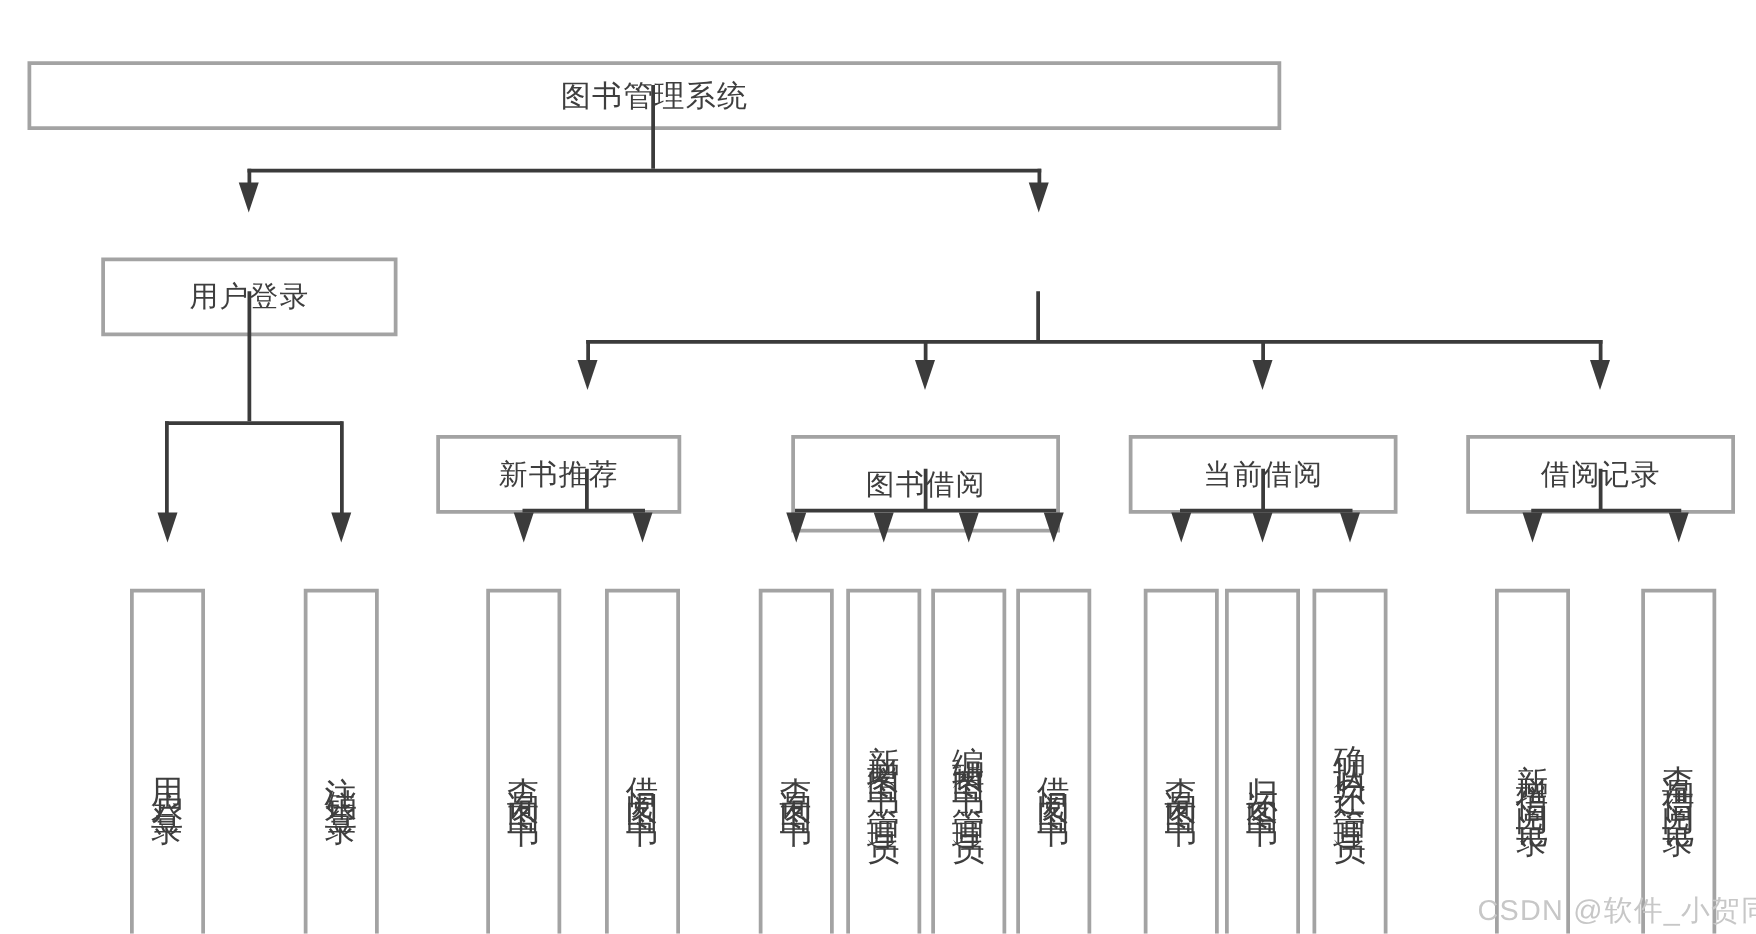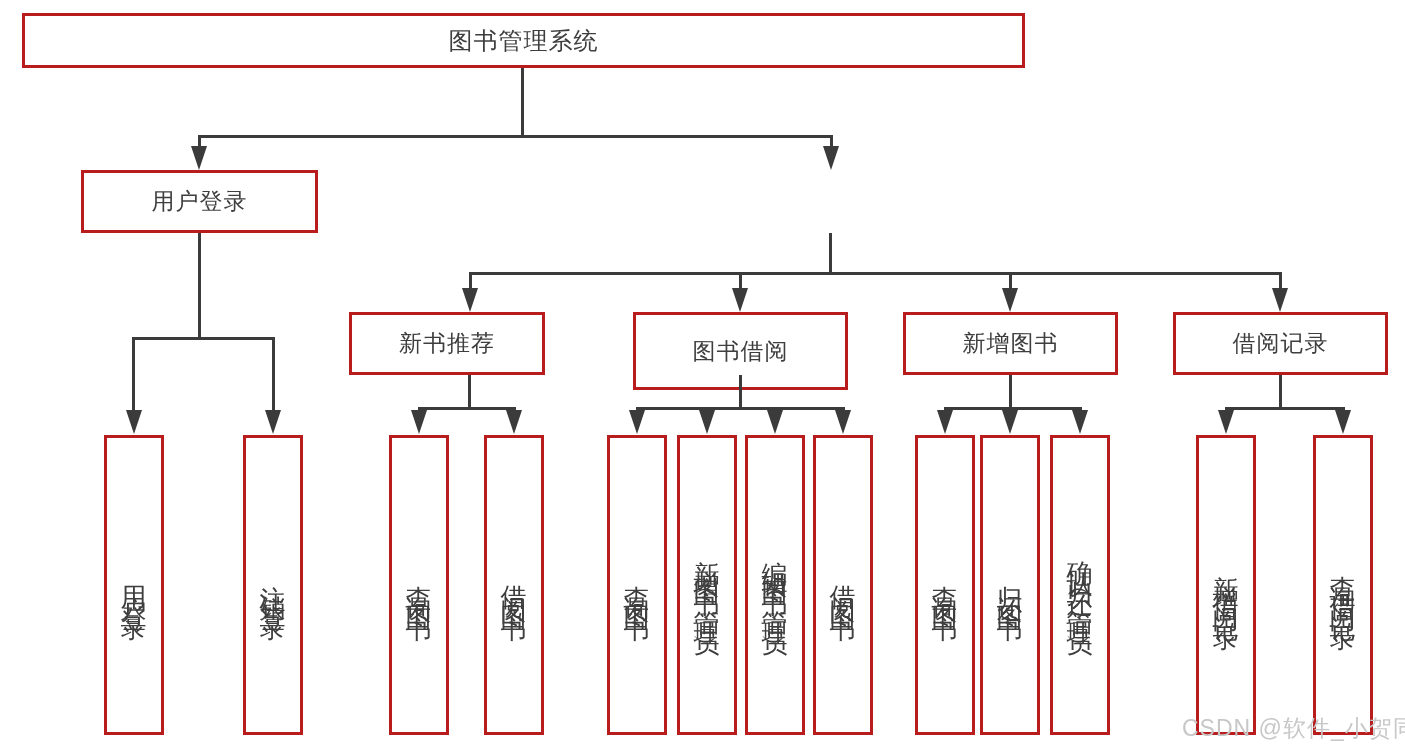--- a/index.html
+++ b/index.html
@@ -1,22 +1,22 @@
 <!DOCTYPE html>
 <html><head>
 <meta charset="utf-8">
 <style>
   html,body{margin:0;padding:0;background:#ffffff;}
   .stage{
     position:relative;width:1405px;height:747px;background:#ffffff;
     font-family:"Liberation Sans","DejaVu Sans",sans-serif;color:#3e3e3e;overflow:hidden;
   }
   .box{
-    position:absolute;border:3px solid #b91c1c;background:#ffffff;box-sizing:border-box;
-    display:flex;align-items:center;justify-content:center;text-align:center;
+    position:absolute;border:3px solid #a3a3a3;background:#ffffff;box-sizing:border-box;
+    display:flex;align-items:center;justify-content:center;text-align:center;margin-top:36px;
   }
   .box.h{font-size:23px;letter-spacing:1px;}
   .box.title{font-size:24px;}
   .box.v{
     writing-mode:vertical-rl;text-orientation:mixed;
     font-size:26px;letter-spacing:10px;line-height:54px;
   }
   .vline{position:absolute;width:3px;background:#3b3b3b;}
   .hline{position:absolute;height:3px;background:#3b3b3b;}
   .arrow{
@@ -67,21 +67,21 @@
   <div class="vline" style="left:1279px;top:272px;height:18px"></div>
   <div class="arrow" style="left:1272px;top:288px"></div>
 
   <div class="box h" style="left:349px;top:312px;width:196px;height:63px">
     <span>新书推荐</span>
   </div>
   <div class="box h" style="left:633px;top:312px;width:215px;height:78px">
     <span>图书借阅</span>
   </div>
   <div class="box h" style="left:903px;top:312px;width:215px;height:63px">
-    <span>新增图书</span>
+    <span>当前借阅</span>
   </div>
   <div class="box h" style="left:1173px;top:312px;width:215px;height:63px">
     <span>借阅记录</span>
   </div>
 
   <div class="vline" style="left:468px;top:375px;height:34px"></div>
   <div class="hline" style="left:418px;top:407px;width:98px"></div>
   <div class="arrow" style="left:411px;top:410px"></div>
   <div class="arrow" style="left:506px;top:410px"></div>
 

